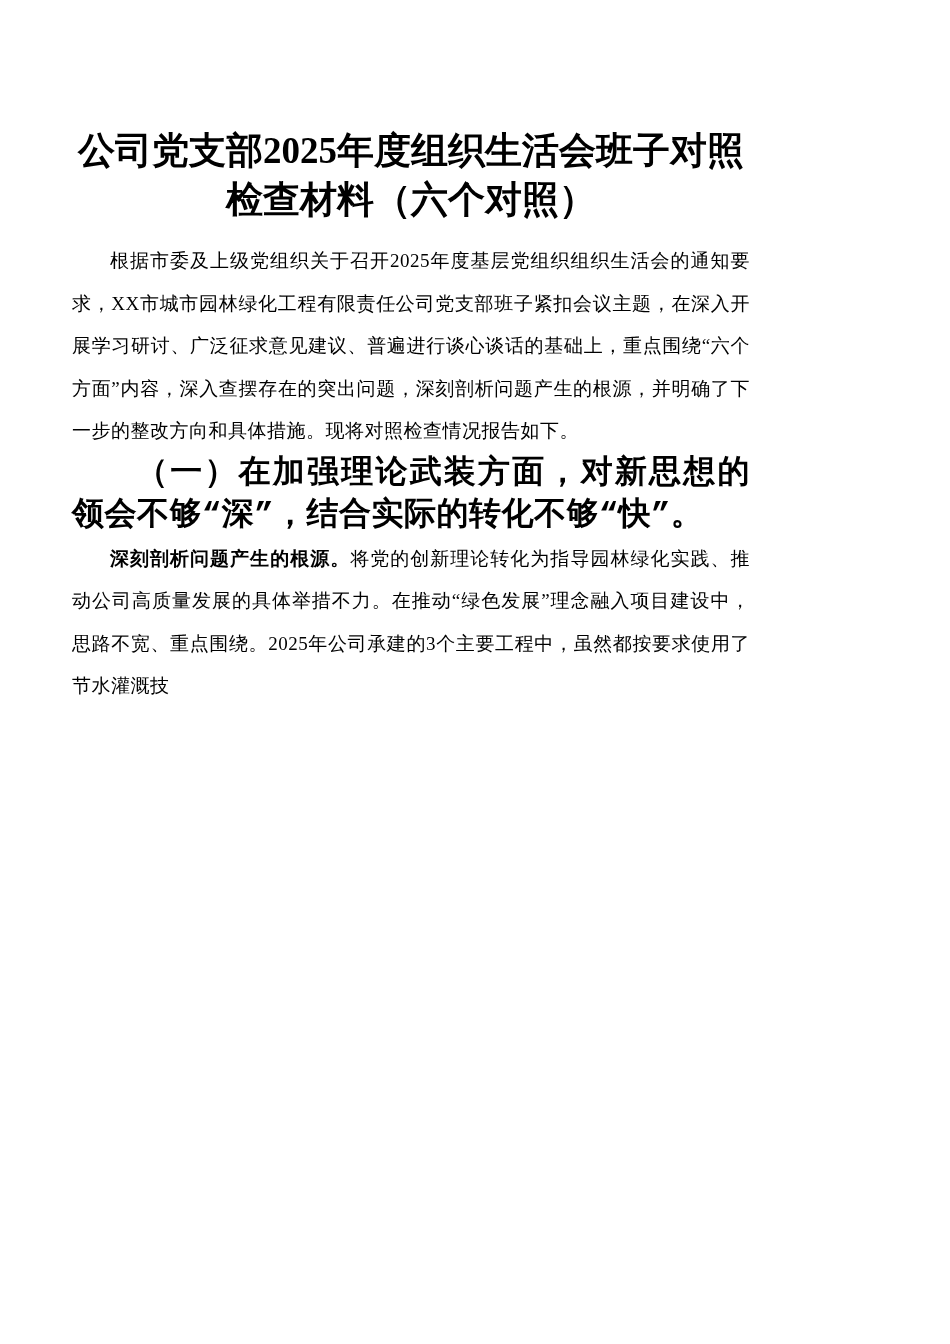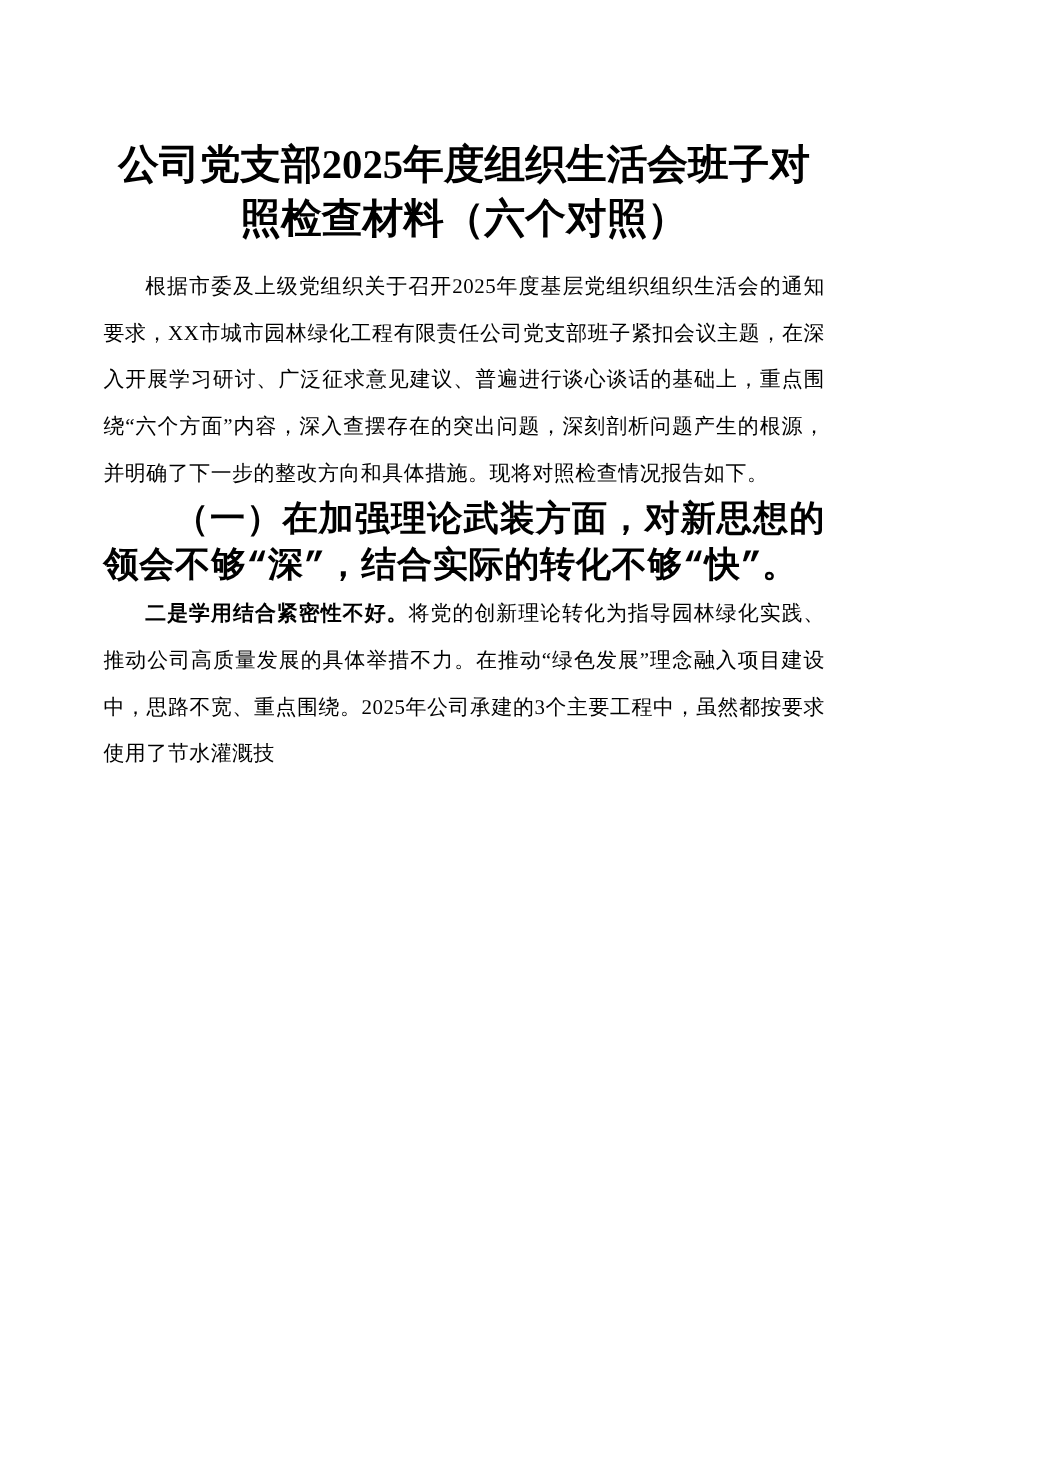--- a/index.html
+++ b/index.html
@@ -10,21 +10,21 @@
   body {
     width: 950px;
     height: 1344px;
     color: #000000;
     font-family: "Liberation Serif", "DejaVu Serif", serif;
   }
   .page {
     box-sizing: border-box;
     width: 864px;
     height: 1344px;
-    padding: 126px 114px 0 94px;
+    padding: 126px 114px 0 72px;
     background: #ffffff;
     overflow: hidden;
   }
   .doc-title {
     font-family: "Liberation Serif", "DejaVu Serif", serif;
     font-weight: bold;
     font-size: 37px;
     line-height: 49px;
     text-align: center;
     margin: 0 0 16px 0;
@@ -65,15 +65,15 @@
 <div class="page">
 
   <h1 class="doc-title">公司党支部2025年度组织生活会班子对照检查材料（六个对照）</h1>
 
   <p class="para"><span>根据市委及上级党组织关于召开2025年度基层党组织组织生活会的通知要求，XX市城市园林绿化工程有限责任公司党支部班子紧扣会议主题，在深入开展学习研讨、广泛征求意见建议、普遍进行谈心谈话的基础上，重点围绕“六个方面”内容，深入查摆存在的突出问题，深刻剖析问题产生的根源，并明确了下一步的整改方向和具体措施。现将对照检查情况报告如下。</span></p>
 
 
   <h3 class="heading-kai">（一）在加强理论武装方面，对新思想的领会不够“深”，结合实际的转化不够“快”。</h3>
 
 
-  <p class="para"><span class="lead">二是学用结合紧密性不好。</span><span>将党的创新理论转化为指导园林绿化实践、推动公司高质量发展的具体举措不力。在推动“绿色发展”理念融入项目建设中，思路不宽、重点围绕。2025年公司承建的3个主要工程中，虽然都按要求使用了节水灌溉技</span></p>
+  <p class="para"><span class="lead">深刻剖析问题产生的根源。</span><span>将党的创新理论转化为指导园林绿化实践、推动公司高质量发展的具体举措不力。在推动“绿色发展”理念融入项目建设中，思路不宽、重点围绕。2025年公司承建的3个主要工程中，虽然都按要求使用了节水灌溉技</span></p>
 
 </div>
 
 </body></html>

